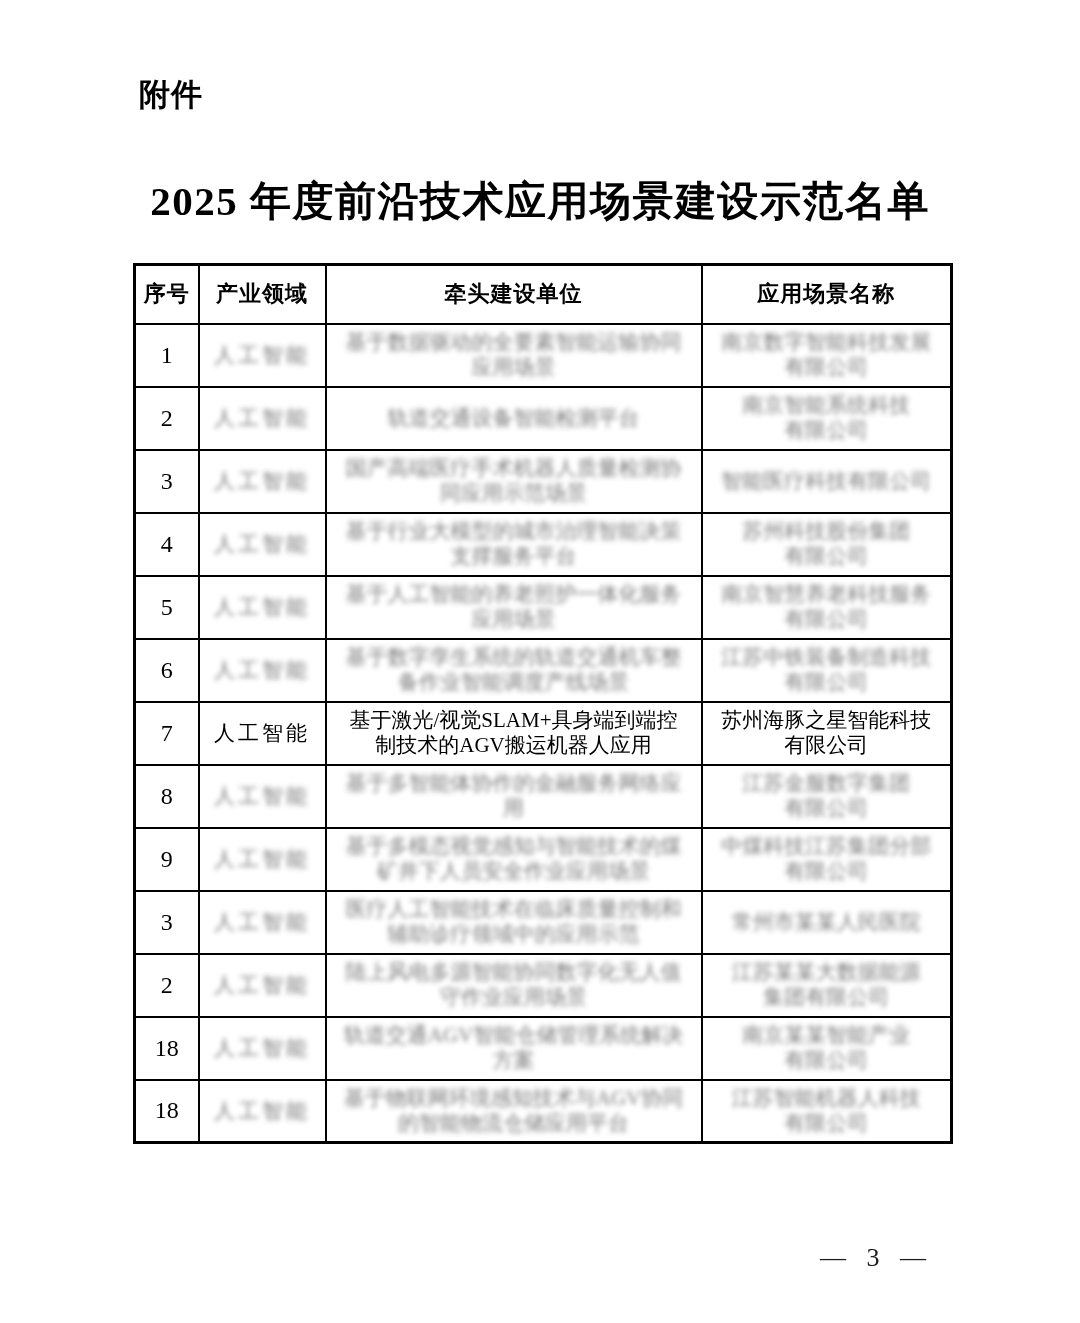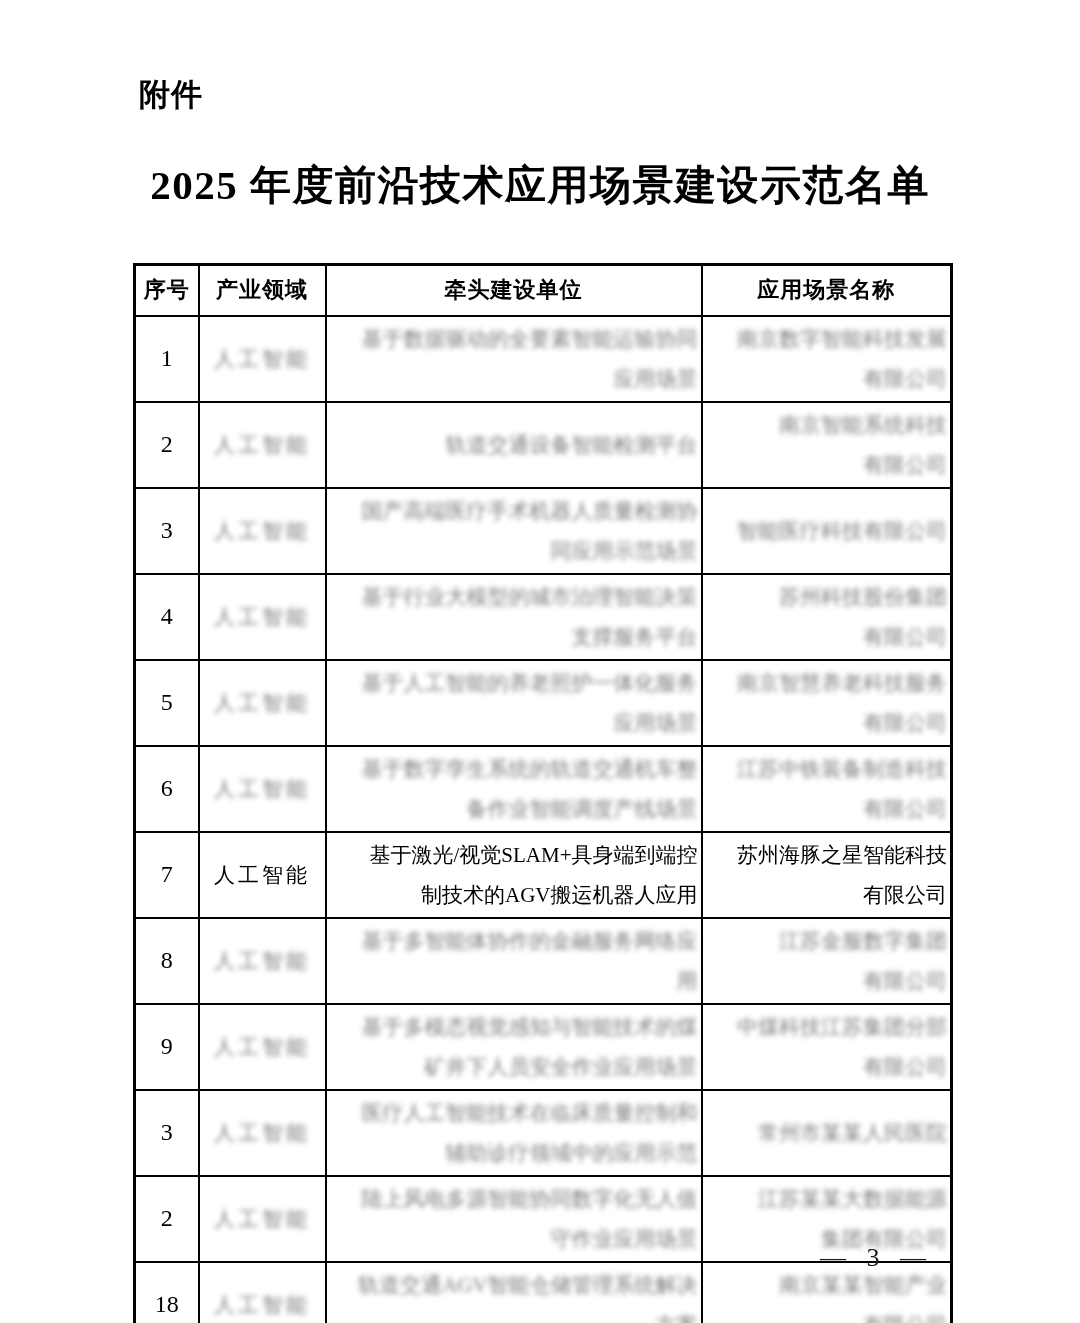--- a/index.html
+++ b/index.html
@@ -14,21 +14,21 @@
   .attachment-label {
     position: absolute;
     left: 139px; top: 74px;
     font-family: "Liberation Sans", "DejaVu Sans", sans-serif;
     font-weight: bold;
     font-size: 31px;
     letter-spacing: 1px;
   }
   .doc-title {
     position: absolute;
-    top: 158px; left: 0;
+    top: 174px; left: 0;
     width: 1080px;
     text-align: center;
     font-family: "Liberation Serif", "DejaVu Serif", serif;
     font-weight: bold;
     font-size: 41px;
     letter-spacing: 1.5px;
     white-space: nowrap;
   }
   table.list-table {
     position: absolute;
@@ -36,44 +36,44 @@
     width: 817px;
     border-collapse: collapse;
     table-layout: fixed;
     border: 3px solid #000;
   }
   .list-table th, .list-table td {
     border: 2px solid #000;
     overflow: hidden;
     vertical-align: middle;
   }
-  .list-table thead tr { height: 51px; padding-left: 33px; }
+  .list-table thead tr { height: 59px; padding-left: 33px; }
   .list-table tbody tr { height: 63px; }
   .list-table th {
     font-family: "Liberation Sans", "DejaVu Sans", sans-serif;
     font-weight: bold;
     font-size: 22px;
     text-align: center;
     letter-spacing: 1px;
   }
   td.cell-no {
     text-align: center;
     font-size: 24px;
     font-family: "Liberation Serif", "DejaVu Serif", serif;
   }
   td.cell-domain {
     text-align: center;
     font-size: 21px;
     letter-spacing: 3px;
   }
   td.cell-scenario, td.cell-unit {
-    text-align: right;
+    text-align: center;
     font-size: 21px;
     padding: 2px 3px;
-    line-height: 40px;
+    line-height: 25px;
     white-space: pre-line;
   }
   .blurred {
     filter: blur(2.6px);
     color: #6e6e6e;
     opacity: 0.92;
   }
   .page-number {
     position: absolute;
     left: 820px; top: 1243px;

